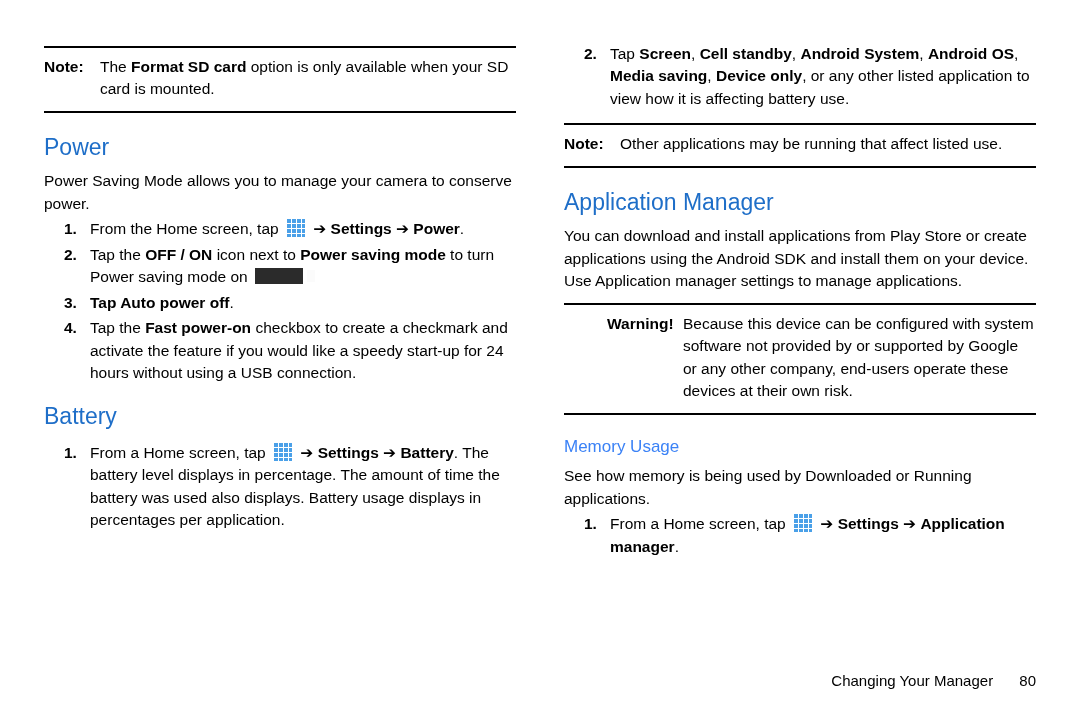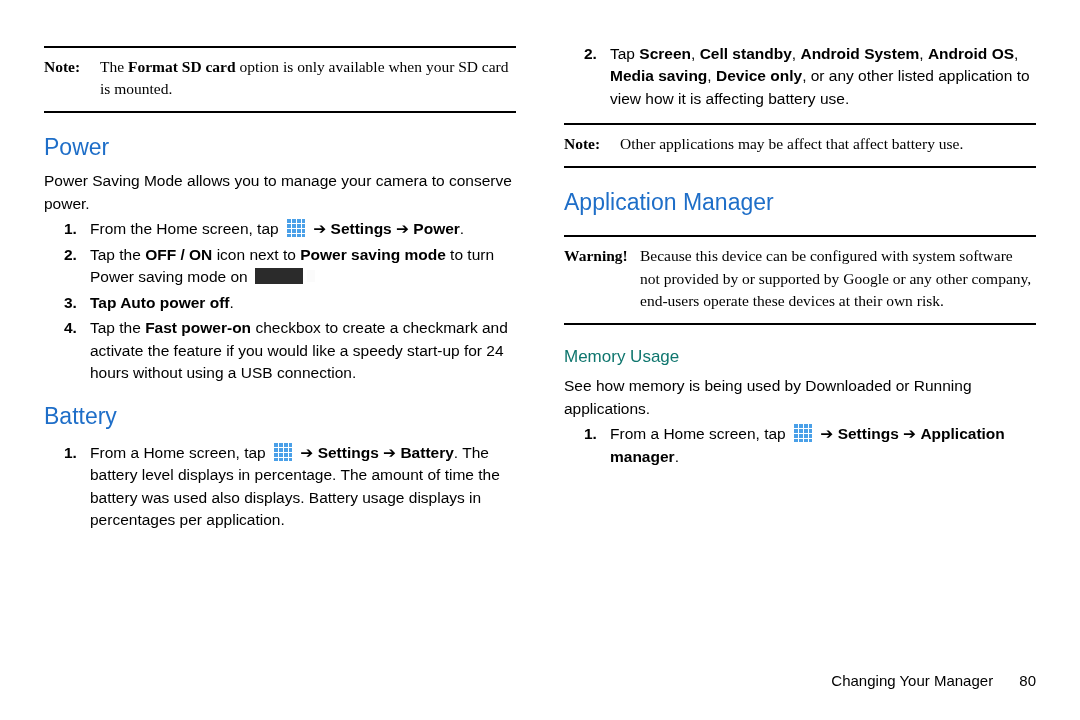--- a/index.html
+++ b/index.html
@@ -11,23 +11,23 @@
     color: #000;
     font-size: 15.5px;
     line-height: 1.45;
     padding: 40px 44px 28px 44px;
     display: flex;
     gap: 48px;
   }
   .col { flex: 1; display: flex; flex-direction: column; }
   .hr { border-top: 2px solid #000; margin: 6px 0; }
   h2.sec { color: #1e6ec8; font-weight: 400; font-size: 23px; margin-top: 12px; margin-bottom: 6px; }
-  h3.sub { color: #0f766e; font-weight: 400; font-size: 17px; margin-top: 14px; margin-bottom: 6px; }
+  h3.sub { color: #3b82f6; font-weight: 400; font-size: 17px; margin-top: 14px; margin-bottom: 6px; }
   .para { }
-  .body-note { padding: 2px 0 4px 0; font-family: Liberation Serif, serif; }
+  .body-note { padding: 2px 0 4px 0; }
   .hang { display: flex; }
   .hang .lbl { font-weight: bold; min-width: 56px; padding-right: 6px; }
   .ol { padding-left: 20px; }
   .li { display: flex; margin: 3px 0; }
   .li .num { font-weight: bold; min-width: 26px; }
   .li .txt { flex: 1; }
   .b { font-weight: bold; }
   .apps-icon {
     display: inline-block;
     width: 20px; height: 20px;
@@ -161,31 +161,32 @@
       <span class="txt">
         <span>Tap </span><span class="b">Screen</span><span>, </span><span class="b">Cell standby</span><span>, </span><span class="b">Android System</span><span>, </span><span class="b">Android OS</span><span>, </span><span class="b">Media saving</span><span>, </span><span class="b">Device only</span><span>, or any other listed application to view how it is affecting battery use.</span>
       </span>
     </div>
   </div>
 
   <div class="hr" style="margin-top:10px;"></div>
   <div class="body-note">
     <div class="hang">
       <span class="lbl">Note:</span>
-      <span> Other applications may be affect that affect battery use.</span>
+      <span> Other applications may be running that affect listed use.</span>
     </div>
   </div>
   <div class="hr"></div>
 
   <h2 class="sec">Application Manager</h2>
+  <p class="para">You can download and install applications from Play Store or create applications using the Android SDK and install them on your device. Use Application manager settings to manage applications.</p>
 
   <div class="hr" style="margin-top:10px;"></div>
   <div class="body-note">
     <div class="hang">
-      <span class="lbl" style="min-width:76px;">Warning!</span>
+      <span class="lbl" style="min-width:76px;margin-left:43px;">Warning!</span>
       <span> Because this device can be configured with system software not provided by or supported by Google or any other company, end-users operate these devices at their own risk.</span>
     </div>
   </div>
   <div class="hr"></div>
 
   <h3 class="sub">Memory Usage</h3>
   <p class="para">See how memory is being used by Downloaded or Running applications.</p>
   <div class="ol">
     <div class="li">
       <span class="num">1.</span>

